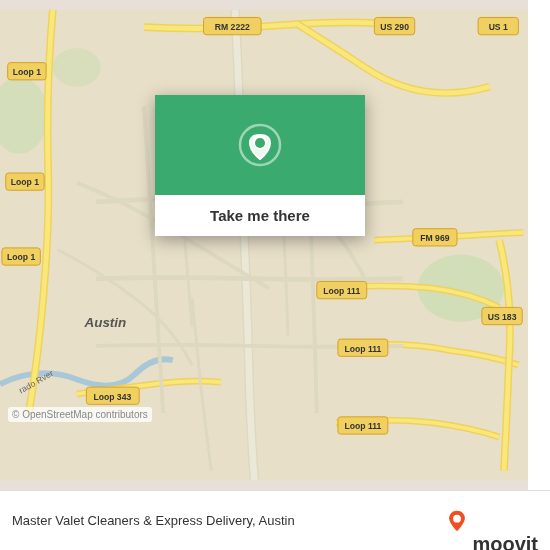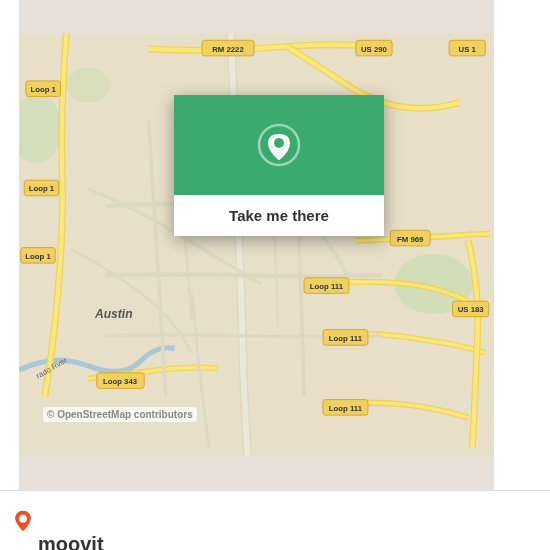--- a/index.html
+++ b/index.html
@@ -6,26 +6,25 @@
     body {
       width: 550px;
       height: 550px;
       overflow: hidden;
       font-family: Arial, sans-serif;
       position: relative;
     }
 
     
     #map-container {
-      width: 475px;
+      width: 528px;
       height: 490px;
       position: relative;
       overflow: hidden;
       background-color: #e8e0d8;
-      margin-left: 19px;
     }
 
     
     #map-svg {
       width: 100%;
       height: 100%;
     }
 
     
     #popup-card {
@@ -72,25 +71,24 @@
       align-items: center;
       padding: 0 12px;
       gap: 8px;
     }
 
     #attribution {
       font-size: 10px;
       color: #888;
       position: absolute;
       bottom: 68px;
-      left: 24px;
+      left: 8px;
       background: rgba(255,255,255,0.75);
       padding: 2px 4px;
       border-radius: 3px;
-      font-weight: bold;
     }
 
     #place-name {
       font-size: 13px;
       color: #333;
       font-weight: 500;
       flex: 1;
     }
 
     #moovit-logo {
@@ -223,20 +221,21 @@
         <path d="M22 12 Q32 12 32 20 Q32 28 22 36 Q12 28 12 20 Q12 12 22 12Z" fill="none" stroke="white" stroke-width="2"></path>
         <path d="M22 12 C14 12 12 18 12 20 C12 28 22 37 22 37 C22 37 32 28 32 20 C32 15 28 12 22 12Z" fill="white" opacity="0.9"></path>
         <circle cx="22" cy="20" r="5" fill="#3aaa6e"></circle>
       </svg>
     </div>
     <div id="popup-label">Take me there</div>
   </div>
 </div>
 
 <div id="bottom-bar">
+  <span id="place-name">Master Valet Cleaners &amp; Express Delivery, Austin</span>
   <div id="moovit-logo">
 
     <svg id="moovit-pin" viewBox="0 0 22 28" xmlns="http://www.w3.org/2000/svg">
       <path d="M11 1 C5 1 1 5.5 1 10.5 C1 17 11 27 11 27 C11 27 21 17 21 10.5 C21 5.5 17 1 11 1Z" fill="#f04e23"></path>
       <circle cx="11" cy="11" r="5" fill="white"></circle>
     </svg>
     <span id="moovit-text">moovit</span>
   </div>
 </div>
 

